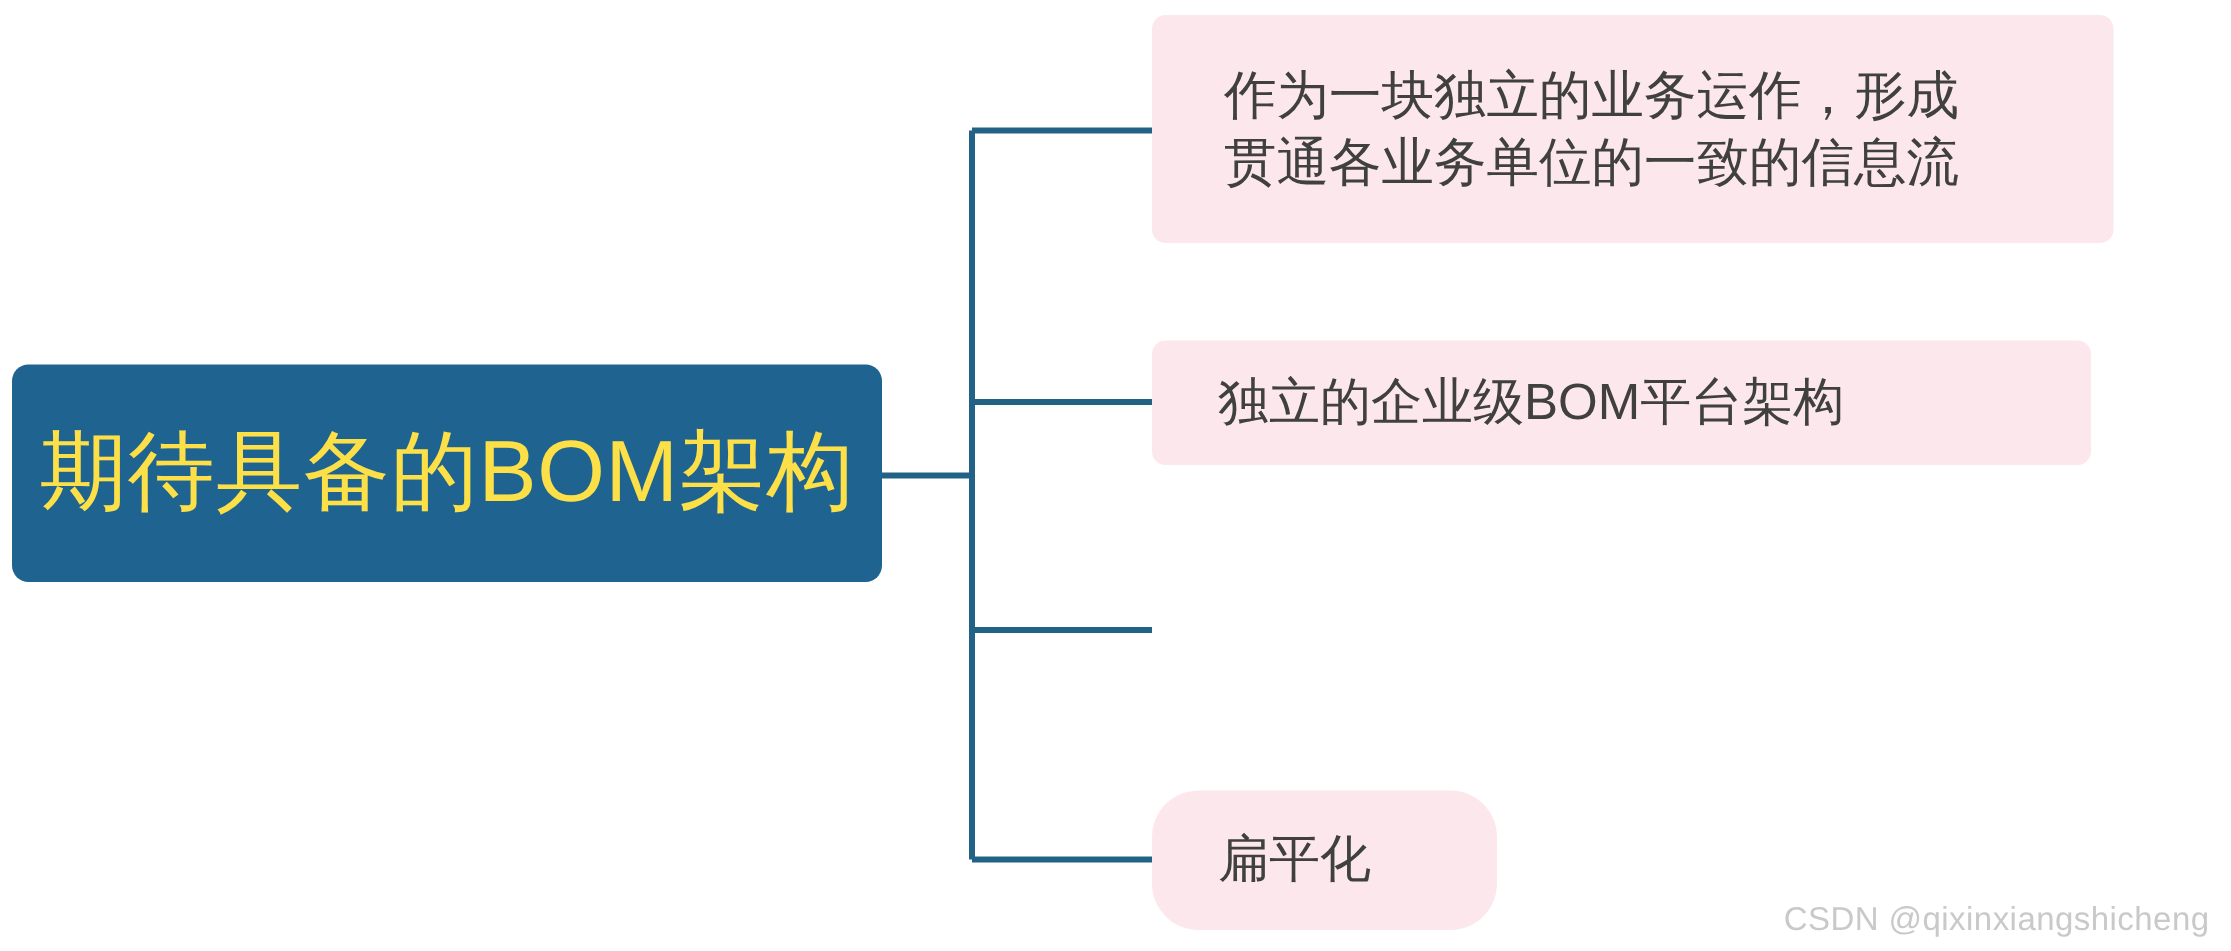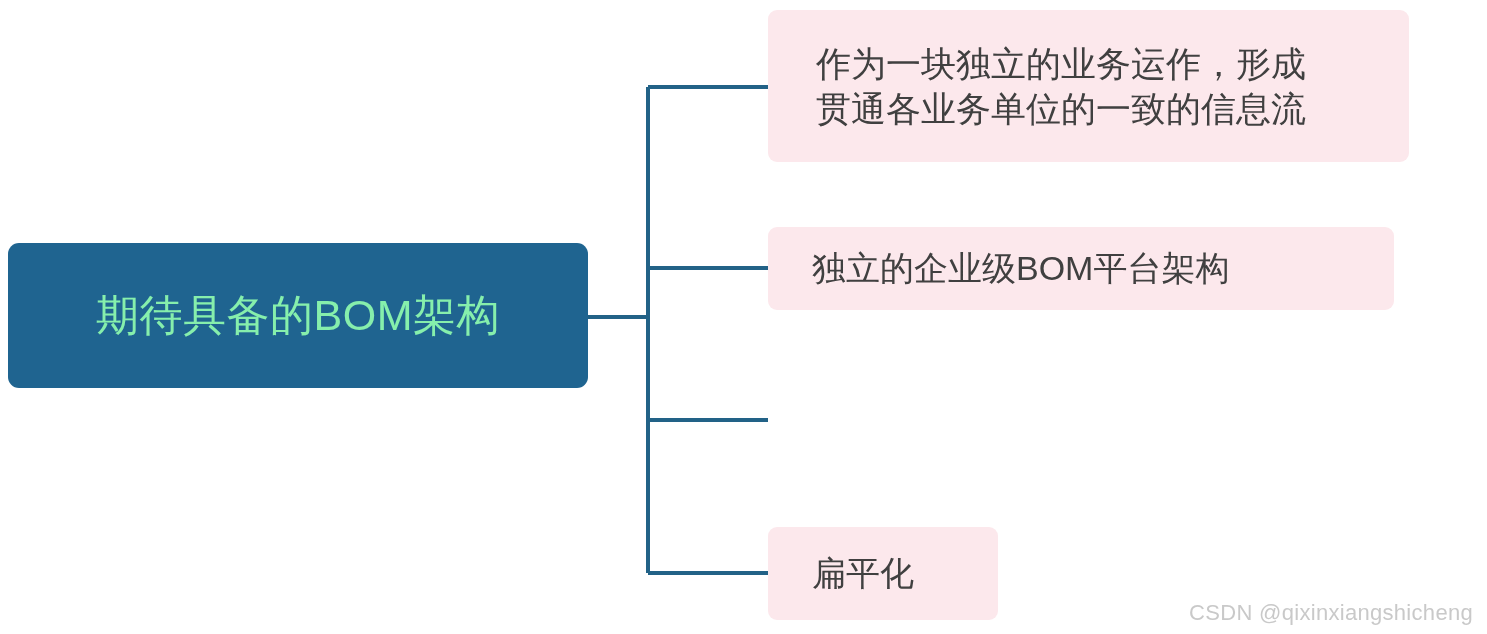--- a/index.html
+++ b/index.html
@@ -37,22 +37,22 @@
     height: 145px;
     background: #1F6490;
     border-radius: 11px;
     display: flex;
     align-items: center;
     justify-content: center;
     box-sizing: border-box;
     padding: 0 18px;
   }
   .root-label {
-    color: #86efac;
-    font-size: 43px;
+    color: #fde047;
+    font-size: 58px;
     line-height: 1.18;
     letter-spacing: 0.5px;
     white-space: nowrap;
     text-align: center;
   }
 
   
   .branch-node {
     position: absolute;
     background: #FCE8EC;
@@ -65,21 +65,21 @@
     color: #404040;
     font-size: 34px;
     line-height: 1.30;
     white-space: pre-line;
   }
 
   .branch-1 { left: 768px; top: 10px;  width: 641px; height: 152px; padding: 0 0 0 48px; }
   .branch-1 .branch-label { font-size: 35px; line-height: 1.30; }
   .branch-2 { left: 768px; top: 227px; width: 626px; height: 83px;  padding: 0 0 0 44px; }
   .branch-3 { left: 768px; top: 375px; width: 437px; height: 90px;  padding: 0 0 0 44px; }
-  .branch-4 { left: 768px; top: 527px; width: 230px; height: 93px;  padding: 0 0 0 44px; }
+  .branch-4 { left: 768px; top: 527px; width: 230px; height: 93px;  padding: 0 0 0 44px; border-radius: 31px; }
 
   
   .watermark {
     position: absolute;
     right: 14px;
     bottom: 8px;
     color: #C9C9C9;
     font-size: 22px;
     letter-spacing: 0.3px;
     white-space: nowrap;

